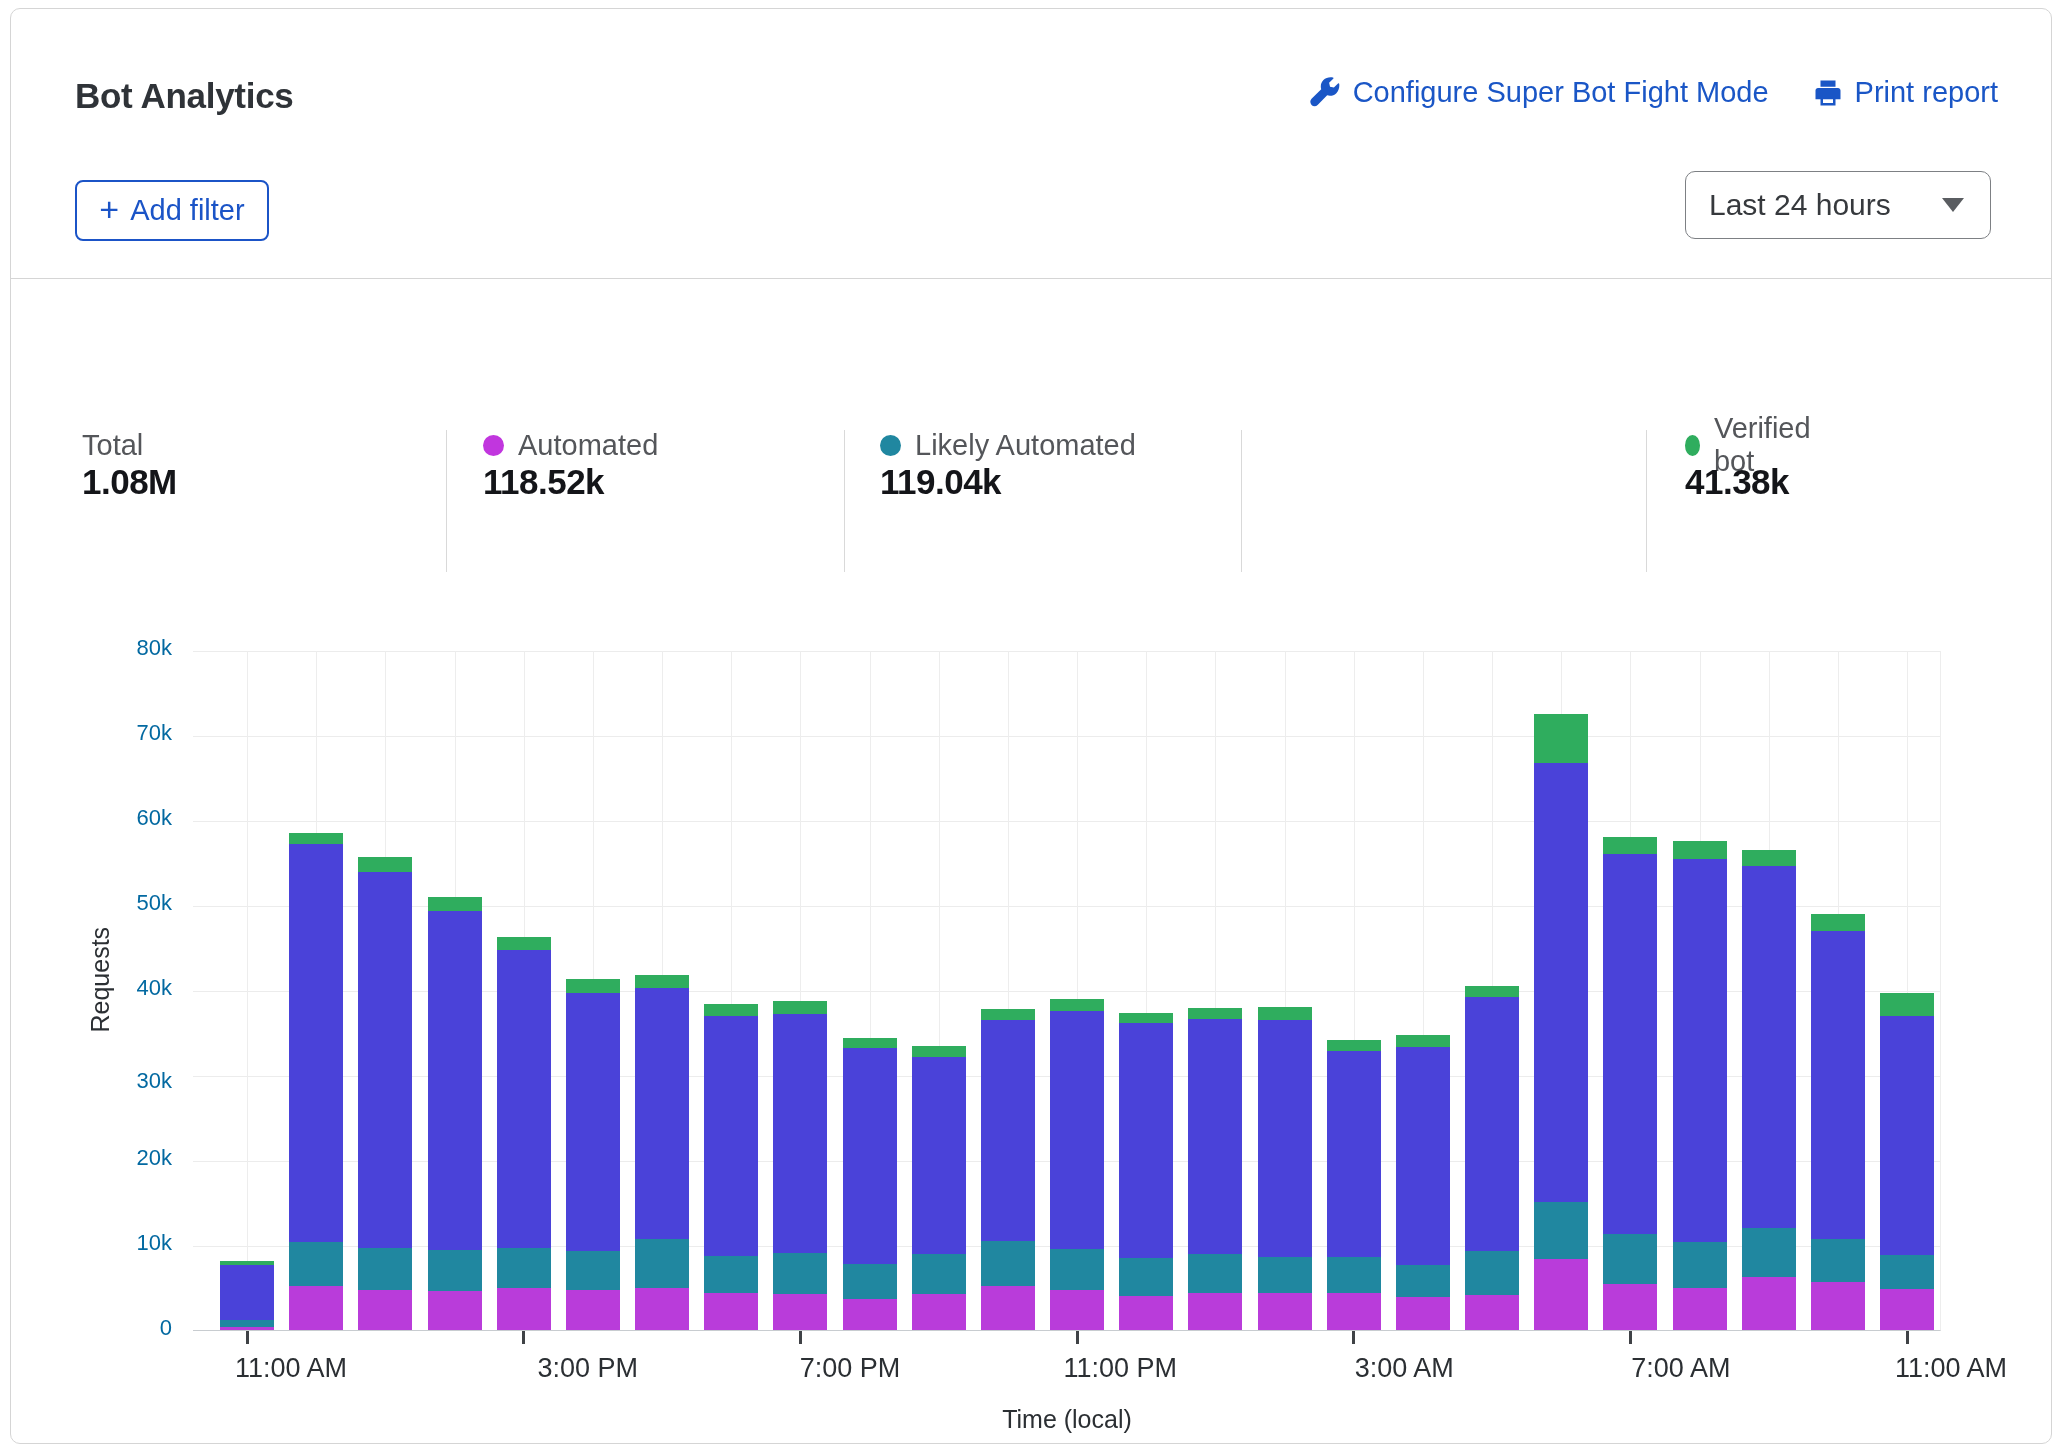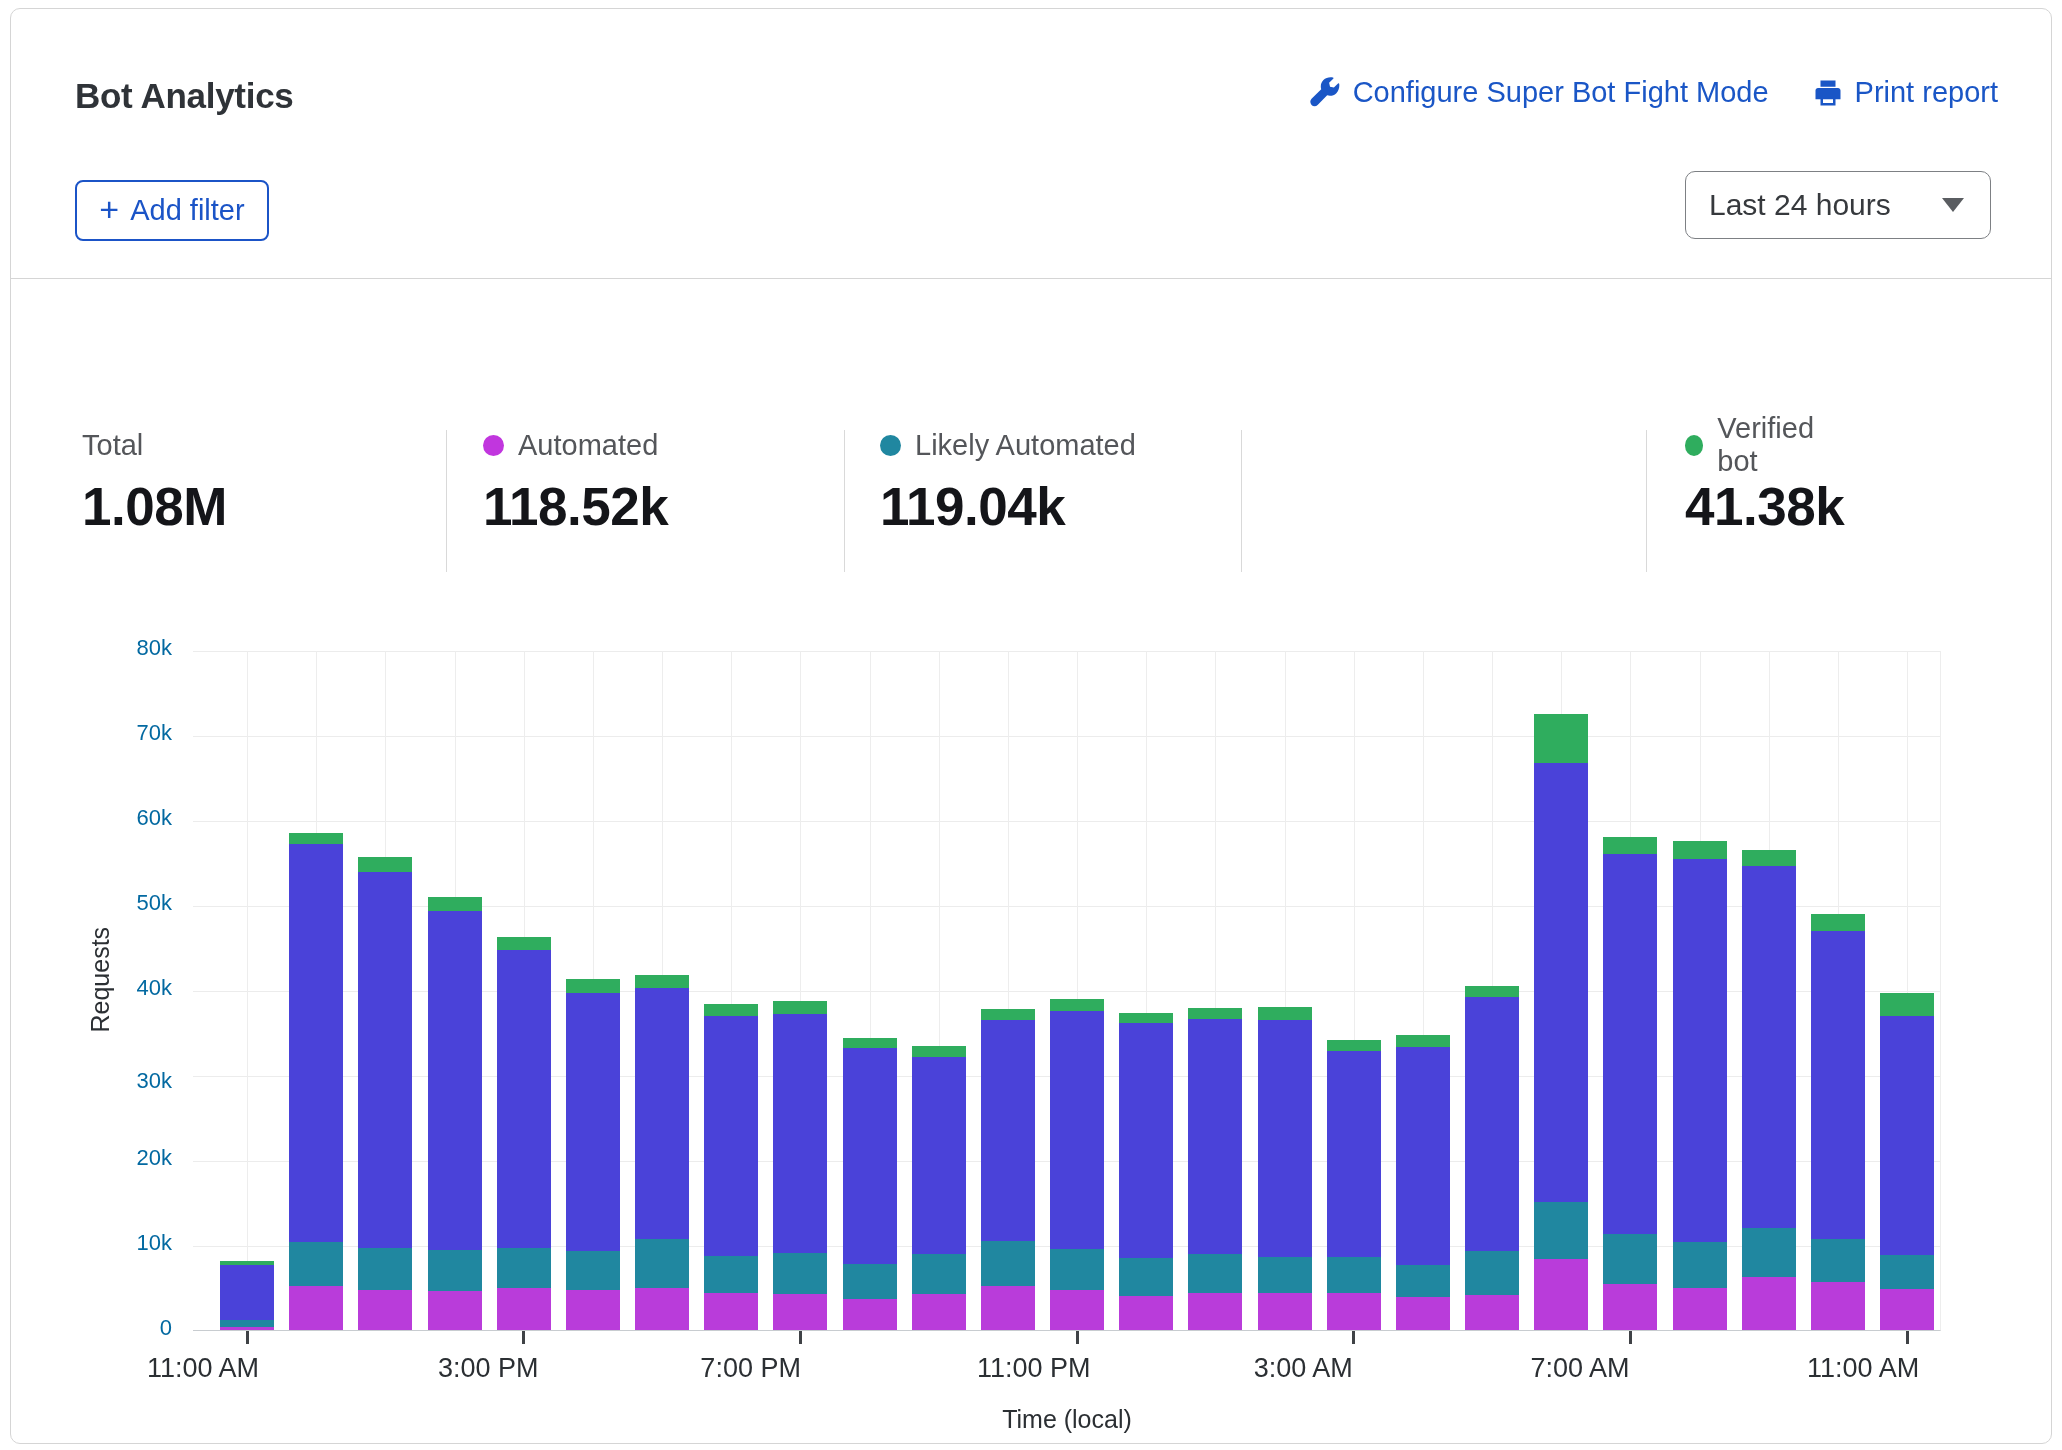--- a/index.html
+++ b/index.html
@@ -23,32 +23,32 @@
   .caret { width:0; height:0; border-left:11px solid transparent; border-right:11px solid transparent; border-top:14px solid #5a5d61; margin-right:26px; }
 
   .section-title-row { position:absolute; left:75px; top:358px; display:flex; align-items:center; gap:18px; }
   .section-title { font-size:29px; font-weight:700; color:#25282d; }
 
   .stats { position:absolute; left:0; top:428px; width:1734px; height:150px; }
   .stat { position:absolute; top:0; }
   .stat .label-row { display:flex; align-items:center; gap:14px; height:34px; }
   .stat .dot { width:21px; height:21px; border-radius:50%; }
   .stat .label { font-size:29px; color:#54565a; }
-  .stat .value { margin-top:14px; font-size:53px; font-weight:700; color:#141519; letter-spacing:-0.5px; }
+  .stat .value { font-size:35px; font-weight:700; color:#141519; letter-spacing:-0.5px; }
   .stat-divider { position:absolute; top:2px; width:1px; height:142px; background:#d9d9d9; }
 
   .ylab { position:absolute; width:120px; text-align:right; font-size:22px; color:#0369a1; }
   .yaxis-title { position:absolute; left:60px; top:978px; width:80px; text-align:center; font-size:25px; color:#2b2f33; transform:rotate(-90deg); transform-origin:center; }
   #plot { position:absolute; left:193px; top:651px; width:1748px; height:680px; border-bottom:1.5px solid #c8ccd0; border-right:1px solid #ededed; }
   .hgrid { position:absolute; left:0; width:100%; height:1px; background:#ececec; }
   .vgrid { position:absolute; top:0; width:1px; height:100%; background:#ededed; }
   .bar { position:absolute; bottom:0; }
   .seg { position:absolute; left:0; width:100%; }
   .xtick-mark { position:absolute; width:3px; height:13px; background:#3f4246; top:680px; }
-  .xtick-label { position:absolute; top:702px; width:200px; text-align:left; font-size:27px; color:#2b2f33; }
+  .xtick-label { position:absolute; top:702px; width:200px; text-align:right; font-size:27px; color:#2b2f33; }
   .xaxis-title { position:absolute; left:967px; top:1405px; width:200px; text-align:center; font-size:25px; color:#2b2f33; }
 </style>
 </head>
 <body>
 
 <div id="page">
   <div class="card"></div>
 
   <div class="page-title">Bot Analytics</div>
 

